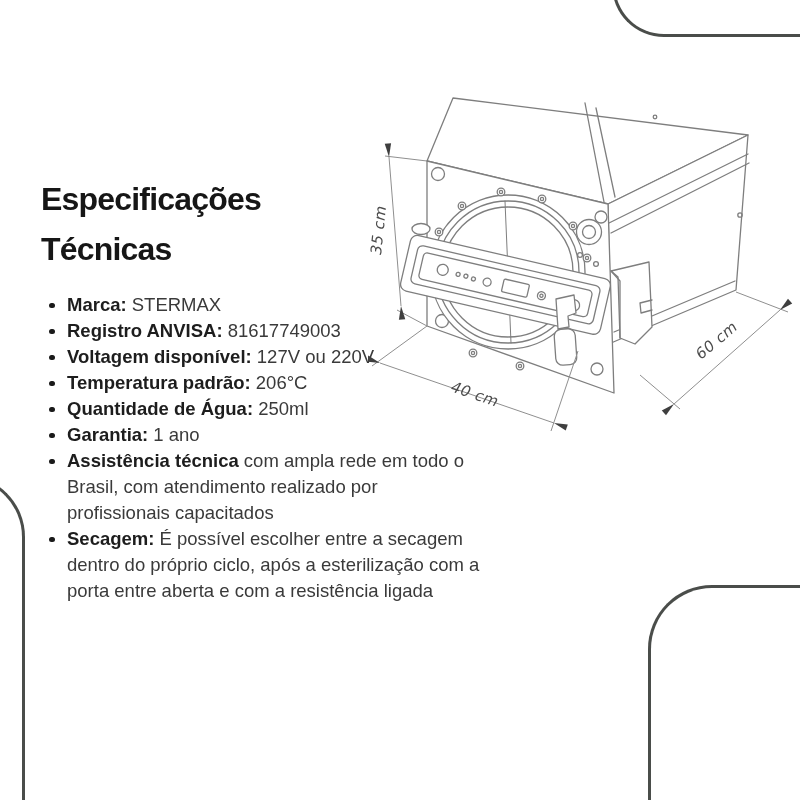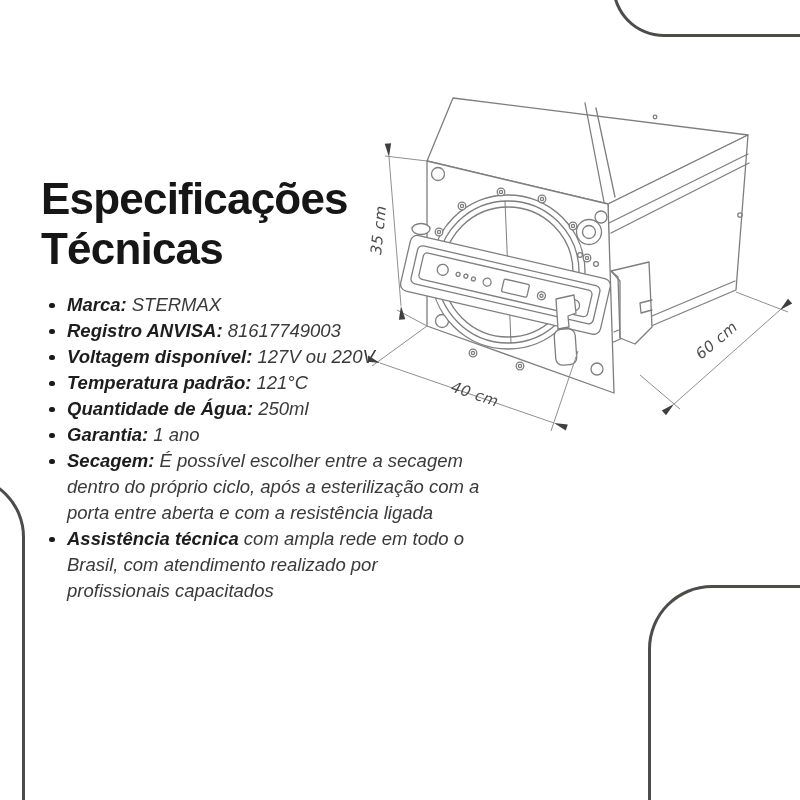--- a/index.html
+++ b/index.html
@@ -10,26 +10,26 @@
   
   .corner{position:absolute;border:0 solid #4a4d4a;}
   .corner.tr{left:612px;top:-52px;width:260px;height:86px;
     border-left-width:3.5px;border-bottom-width:3.5px;border-bottom-left-radius:52px;}
   .corner.bl{left:-60px;top:475px;width:82px;height:420px;
     border-top-width:3.5px;border-right-width:3.5px;border-top-right-radius:62px;}
   .corner.br{left:648px;top:585px;width:260px;height:300px;
     border-top-width:3.5px;border-left-width:3.5px;border-top-left-radius:64px;}
   
   .title{position:absolute;left:41px;top:174px;margin:0;
-    font-size:44px;line-height:50px;font-weight:700;letter-spacing:-0.8px;color:#161616;}
+    font-size:32px;line-height:50px;font-weight:700;letter-spacing:-0.8px;color:#161616;}
   .title span{display:block;}
   
   .specs{position:absolute;left:44px;top:292px;width:470px;margin:0;padding:0;
     list-style:none;font-size:18.5px;line-height:26px;color:#3a3a3a;}
-  .specs li{position:relative;padding-left:23px;font-style:italic;}
+  .specs li{position:relative;padding-left:23px;}
   .specs .dot{position:absolute;left:5px;top:10.5px;width:5.5px;height:5.5px;
     border-radius:50%;background:#1a1a1a;}
   .specs .lbl{font-weight:700;color:#1d1d1d;}
   
   .diagram{position:absolute;left:368px;top:85px;width:430px;height:350px;}
   .diagram .ill{stroke:#7e7e7e;fill:#ffffff;stroke-width:1.3;
     stroke-linejoin:round;stroke-linecap:round;}
   .diagram .nf{fill:none;}
   .diagram .dimline,.diagram .ext{stroke:#8f8f8f;stroke-width:1;fill:none;}
   .diagram text{font-family:"DejaVu Sans", sans-serif;font-style:italic;
@@ -46,25 +46,25 @@
 
   <h1 class="title">
     <span>Especificações</span>
     <span>Técnicas</span>
   </h1>
 
   <ul class="specs">
       <li><span class="dot"></span><span class="lbl">Marca:</span><span class="val"> STERMAX</span></li>
       <li><span class="dot"></span><span class="lbl">Registro ANVISA:</span><span class="val"> 81617749003</span></li>
       <li><span class="dot"></span><span class="lbl">Voltagem disponível:</span><span class="val"> 127V ou 220V</span></li>
-      <li><span class="dot"></span><span class="lbl">Temperatura padrão:</span><span class="val"> 121°C</span></li>
+      <li><span class="dot"></span><span class="lbl">Temperatura padrão:</span><span class="val"> 206°C</span></li>
       <li><span class="dot"></span><span class="lbl">Quantidade de Água:</span><span class="val"> 250ml</span></li>
       <li><span class="dot"></span><span class="lbl">Garantia:</span><span class="val"> 1 ano</span></li>
+      <li><span class="dot"></span><span class="lbl">Assistência técnica</span><span class="val"> com ampla rede em todo o</span><br><span class="val">Brasil, com atendimento realizado por</span><br><span class="val">profissionais capacitados</span></li>
       <li><span class="dot"></span><span class="lbl">Secagem:</span><span class="val"> É possível escolher entre a secagem</span><br><span class="val">dentro do próprio ciclo, após a esterilização com a</span><br><span class="val">porta entre aberta e com a resistência ligada</span></li>
-      <li><span class="dot"></span><span class="lbl">Assistência técnica</span><span class="val"> com ampla rede em todo o</span><br><span class="val">Brasil, com atendimento realizado por</span><br><span class="val">profissionais capacitados</span></li>
     </ul>
 
   <svg class="diagram" viewBox="0 0 430 350" xmlns="http://www.w3.org/2000/svg">
     <defs>
       <marker id="ah" markerWidth="15" markerHeight="10" refX="0.5" refY="4" orient="auto-start-reverse">
         <path d="M0.5,4 L14,0.8 L14,7.2 Z" fill="#3f3f3f"></path>
       </marker>
     </defs>
 
     <g class="ill">

